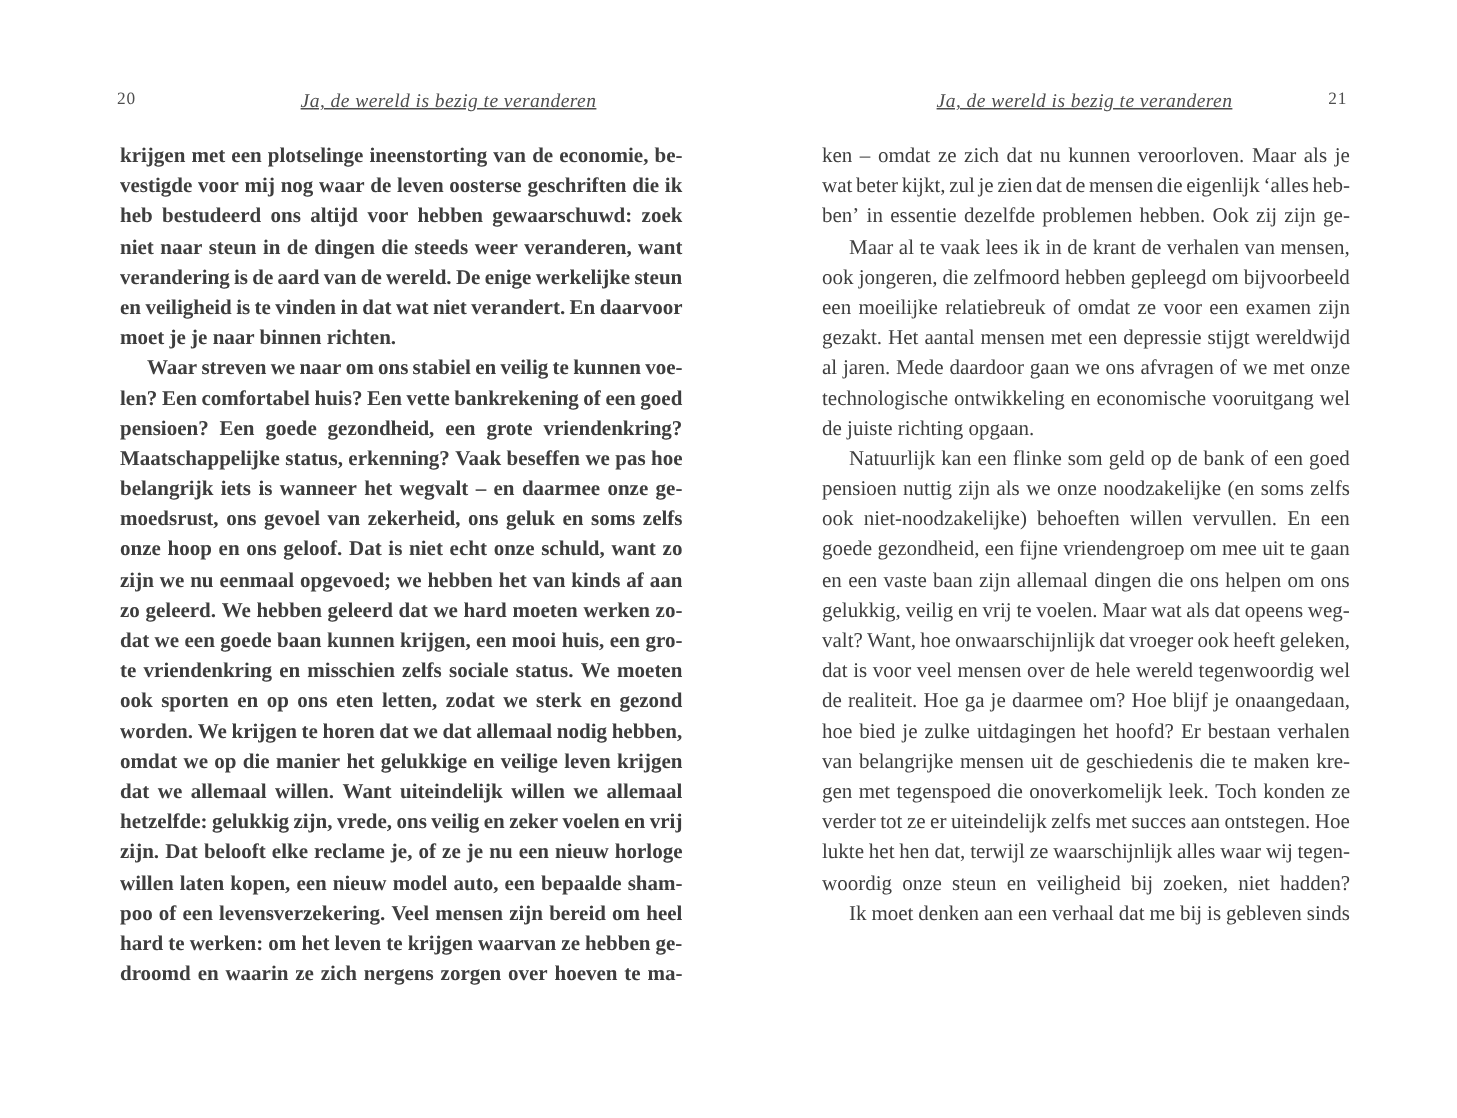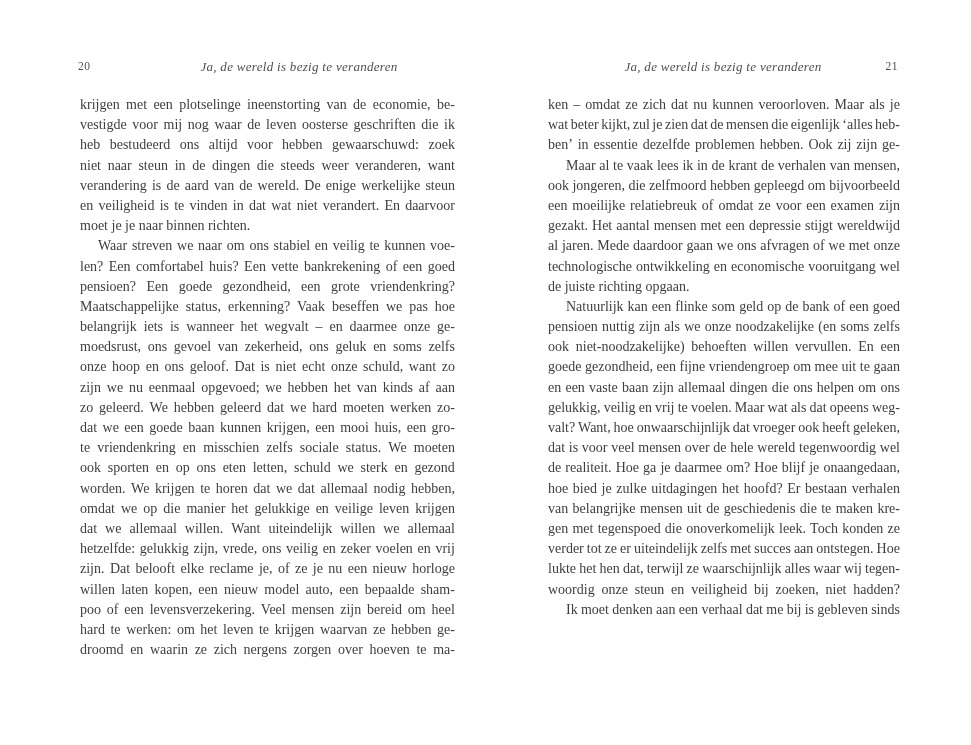--- a/index.html
+++ b/index.html
@@ -30,30 +30,31 @@
   .num-right { left: 898px; transform: translateX(-100%); }
   .running-head {
     position: absolute;
     top: 59px;
     transform: translateX(-50%);
     font-style: italic;
     font-size: 13px;
     letter-spacing: 0.3px;
     color: var(--header, #4e4e4e);
     white-space: nowrap;
+    text-decoration: underline;
   }
   .rh-left  { left: 299px; }
   .rh-right { left: 723px; }
   .textblock {
     position: absolute;
     top: 97px;
     font-size: 14px;
     color: var(--text, #3e3e3e);
   }
-  .tb-left  { left: 80px;  width: 375px; }
+  .tb-left  { left: 80px;  width: 375px; font-weight: bold; }
   .tb-right { left: 548px; width: 352px; }
   .line {
     display: flex;
     justify-content: space-between;
     height: 20.2px;
     align-items: baseline;
     overflow: hidden;
   }
   .line > span { white-space: nowrap; }
   .line.noj {
@@ -284,21 +285,21 @@
           <span>moeten</span>
         </div>
         <div class="line">
           <span>ook</span>
           <span>sporten</span>
           <span>en</span>
           <span>op</span>
           <span>ons</span>
           <span>eten</span>
           <span>letten,</span>
-          <span>schuld</span>
+          <span>zodat</span>
           <span>we</span>
           <span>sterk</span>
           <span>en</span>
           <span>gezond</span>
         </div>
         <div class="line">
           <span>worden.</span>
           <span>We</span>
           <span>krijgen</span>
           <span>te</span>

